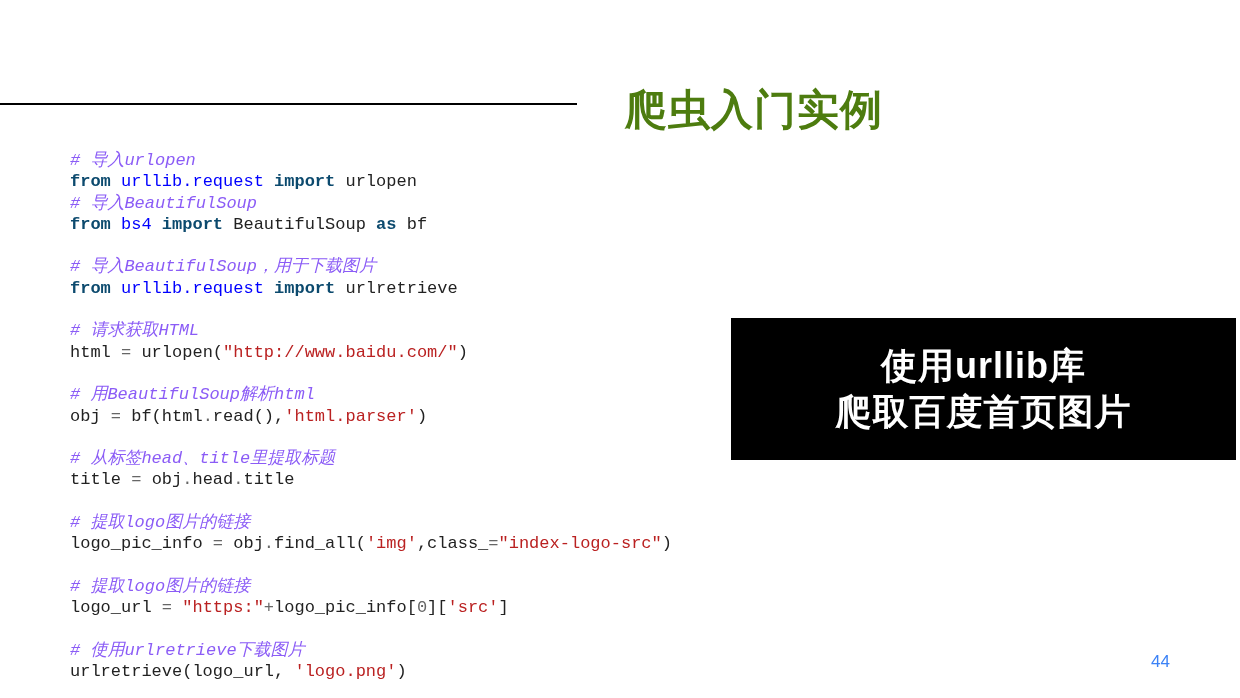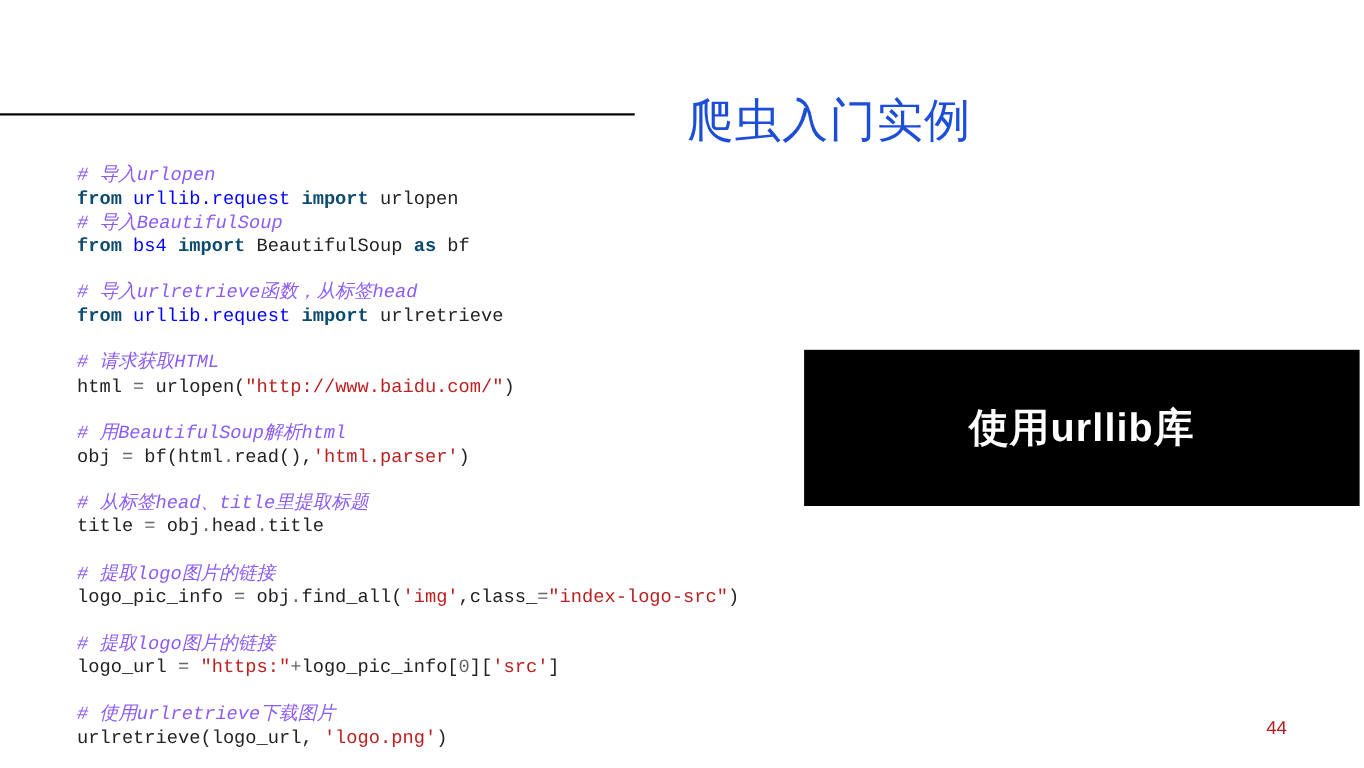--- a/index.html
+++ b/index.html
@@ -16,22 +16,22 @@
     top: 103px;
     left: 0;
     width: 577px;
     border-top: 2px solid #000;
   }
   .title {
     position: absolute;
     top: 82px;
     left: 625px;
     font-size: 42px;
-    font-weight: 400;
-    color: #1d4ed8;
+    font-weight: 700;
+    color: #4d7c0f;
     letter-spacing: 1px;
   }
   .code-block {
     position: absolute;
     top: 150px;
     left: 70px;
     font-family: Consolas, "Courier New", monospace;
     font-size: 17px;
     line-height: 21.3px;
     white-space: pre;
@@ -60,37 +60,37 @@
     font-size: 36px;
     font-weight: 900;
     line-height: 46px;
     letter-spacing: 1px;
   }
   .page-num {
     position: absolute;
     bottom: 26px;
     right: 70px;
     font-size: 17px;
-    color: #b91c1c;
+    color: #3b82f6;
     margin-left: 26px;
   }
 </style>
 </head>
 <body>
 
 <div class="divider"></div>
 
 <div class="title">爬虫入门实例</div>
 
 <div class="code-block"><span class="c-comment"># 导入urlopen</span>
 <span class="c-keyword">from</span> <span class="c-module">urllib.request</span> <span class="c-keyword">import</span> <span>urlopen</span>
 <span class="c-comment"># 导入BeautifulSoup</span>
 <span class="c-keyword">from</span> <span class="c-module">bs4</span> <span class="c-keyword">import</span> <span>BeautifulSoup</span> <span class="c-keyword">as</span> <span>bf</span>
 
-<span class="c-comment"># 导入urlretrieve函数，从标签head</span>
+<span class="c-comment"># 导入BeautifulSoup，用于下载图片</span>
 <span class="c-keyword">from</span> <span class="c-module">urllib.request</span> <span class="c-keyword">import</span> <span>urlretrieve</span>
 
 <span class="c-comment"># 请求获取HTML</span>
 <span>html</span> <span class="c-op">=</span> <span>urlopen(</span><span class="c-string">"http://www.baidu.com/"</span><span>)</span>
 
 <span class="c-comment"># 用BeautifulSoup解析html</span>
 <span>obj</span> <span class="c-op">=</span> <span>bf(html</span><span class="c-op">.</span><span>read(),</span><span class="c-string">'html.parser'</span><span>)</span>
 
 <span class="c-comment"># 从标签head、title里提取标题</span>
 <span>title</span> <span class="c-op">=</span> <span>obj</span><span class="c-op">.</span><span>head</span><span class="c-op">.</span><span>title</span>
@@ -99,15 +99,16 @@
 <span>logo_pic_info</span> <span class="c-op">=</span> <span>obj</span><span class="c-op">.</span><span>find_all(</span><span class="c-string">'img'</span><span>,class_</span><span class="c-op">=</span><span class="c-string">"index-logo-src"</span><span>)</span>
 
 <span class="c-comment"># 提取logo图片的链接</span>
 <span>logo_url</span> <span class="c-op">=</span> <span class="c-string">"https:"</span><span class="c-op">+</span><span>logo_pic_info[</span><span class="c-num">0</span><span>][</span><span class="c-string">'src'</span><span>]</span>
 
 <span class="c-comment"># 使用urlretrieve下载图片</span>
 <span>urlretrieve(logo_url,</span><span> </span><span class="c-string">'logo.png'</span><span>)</span></div>
 
 <div class="side-box">
   <div class="l1">使用urllib库</div>
+  <div class="l2">爬取百度首页图片</div>
 </div>
 
 <div class="page-num">44</div>
 
 </body></html>

